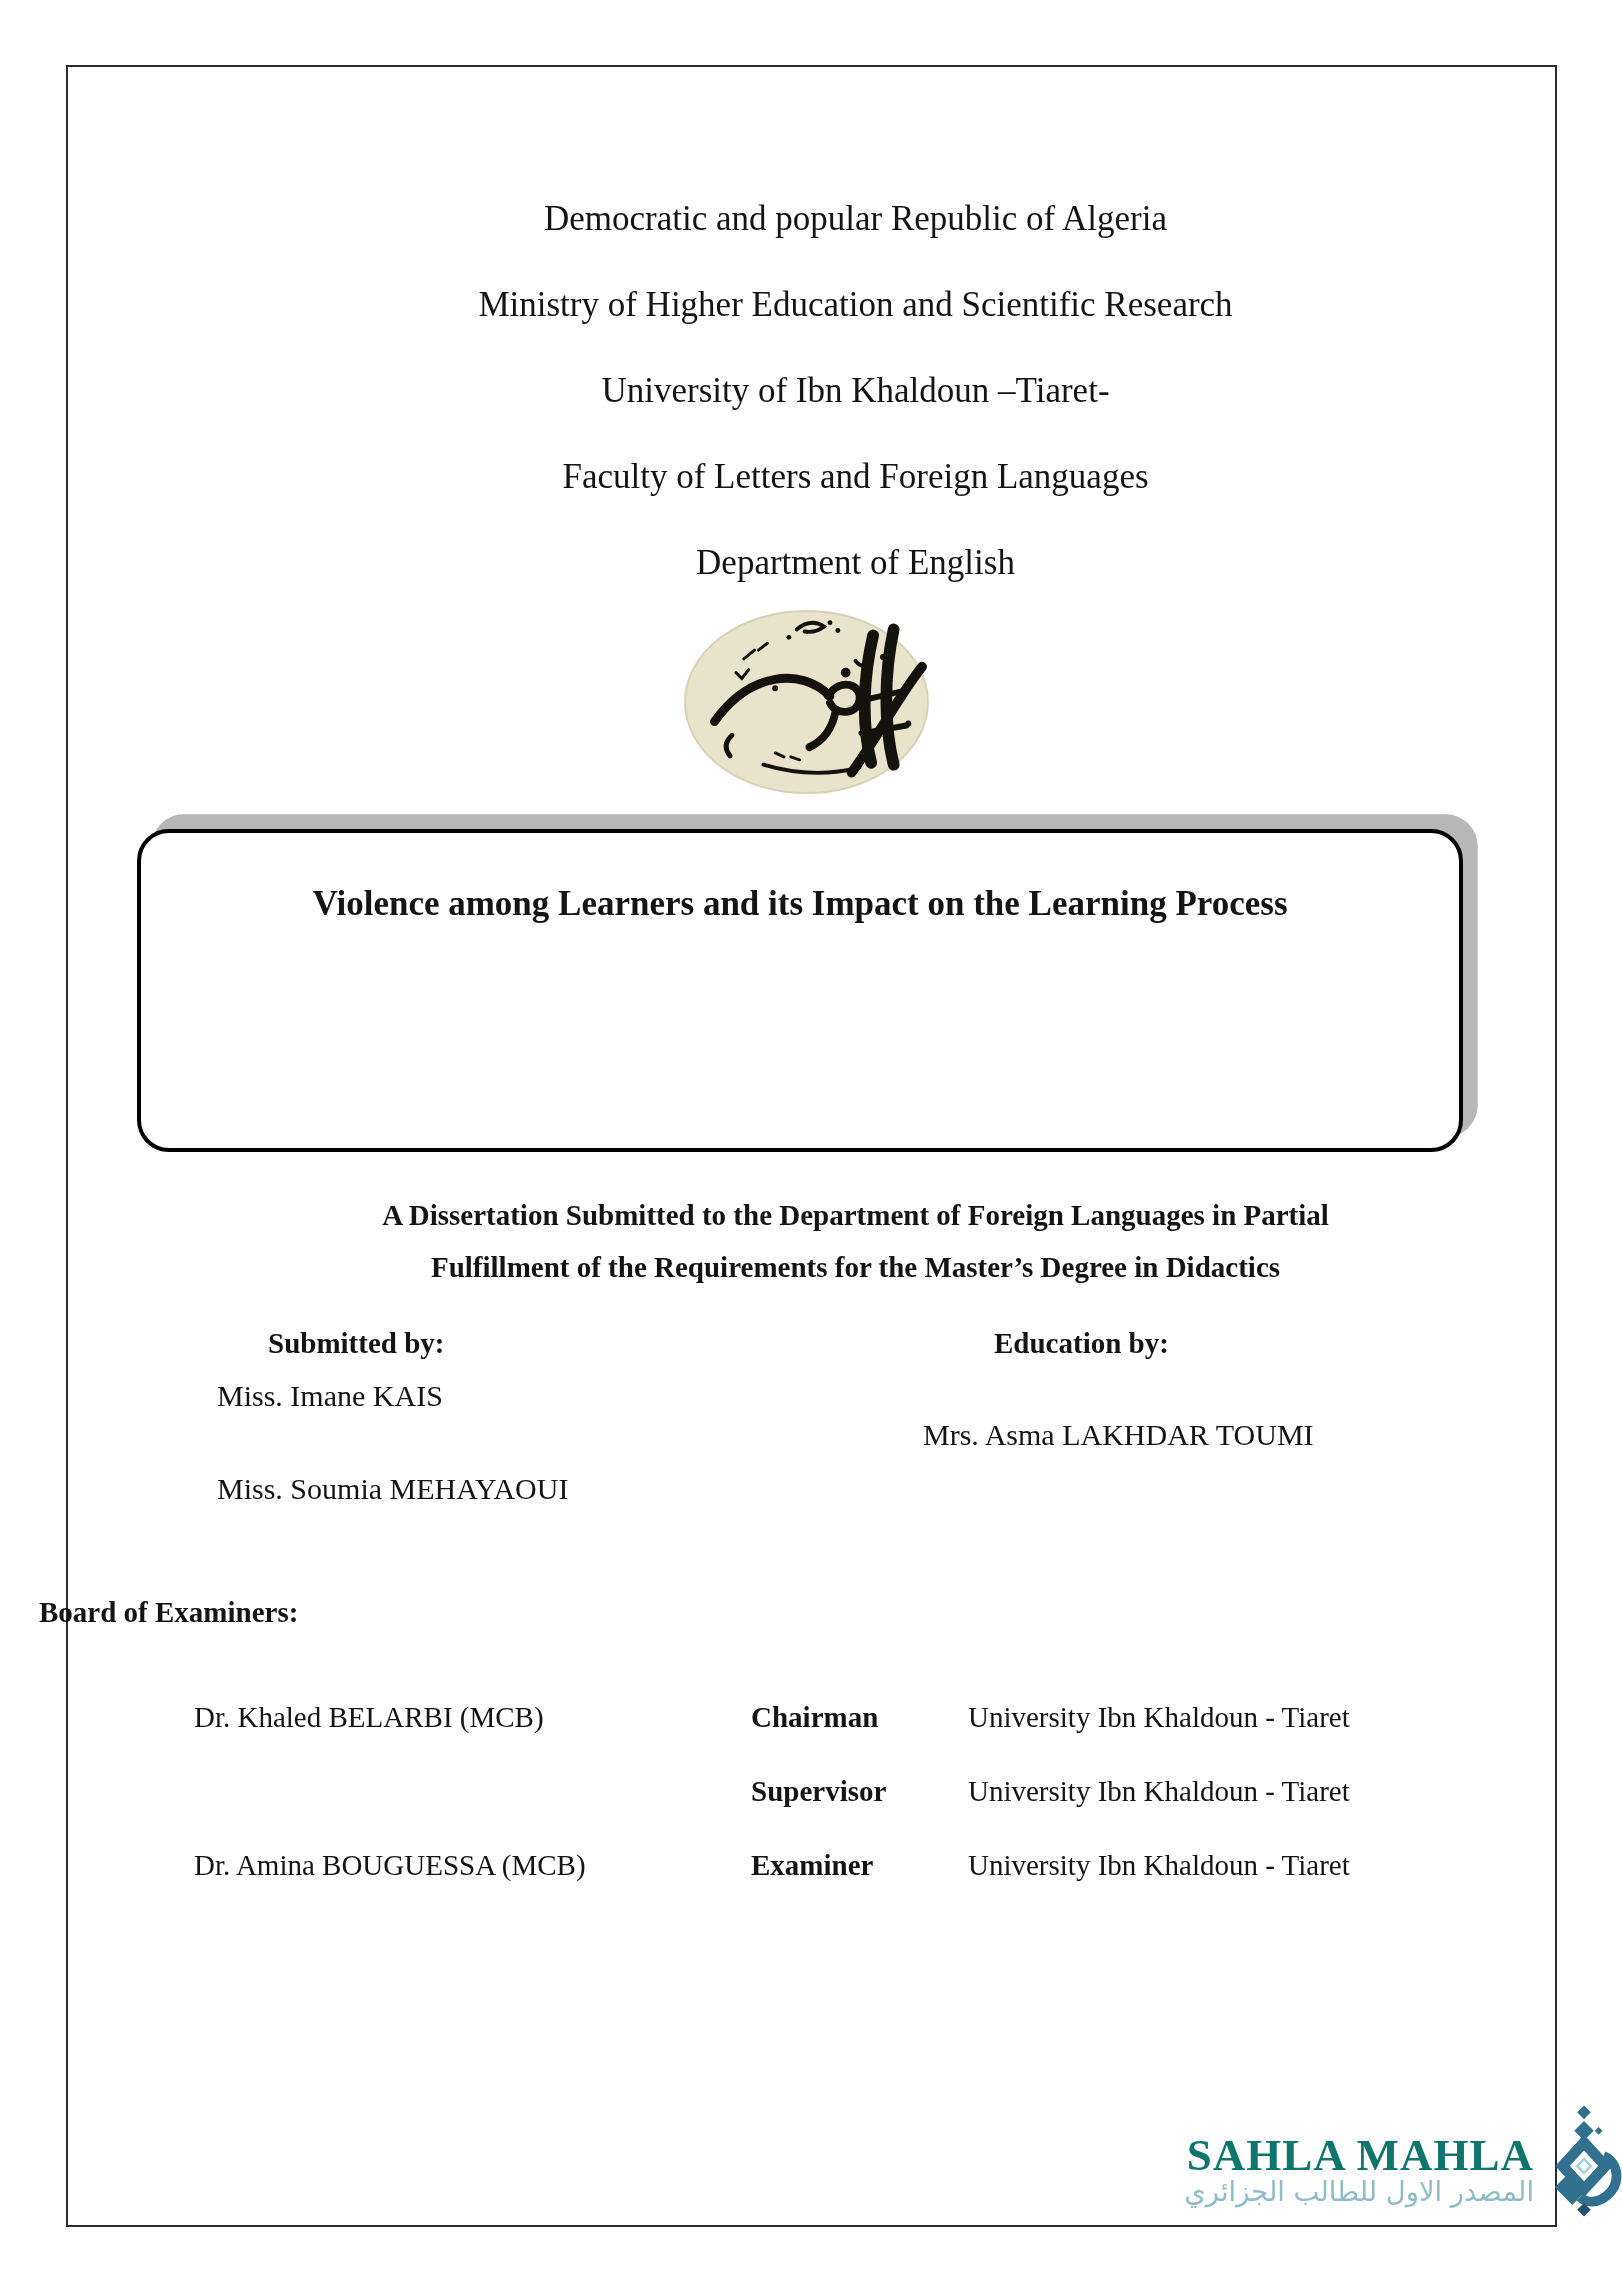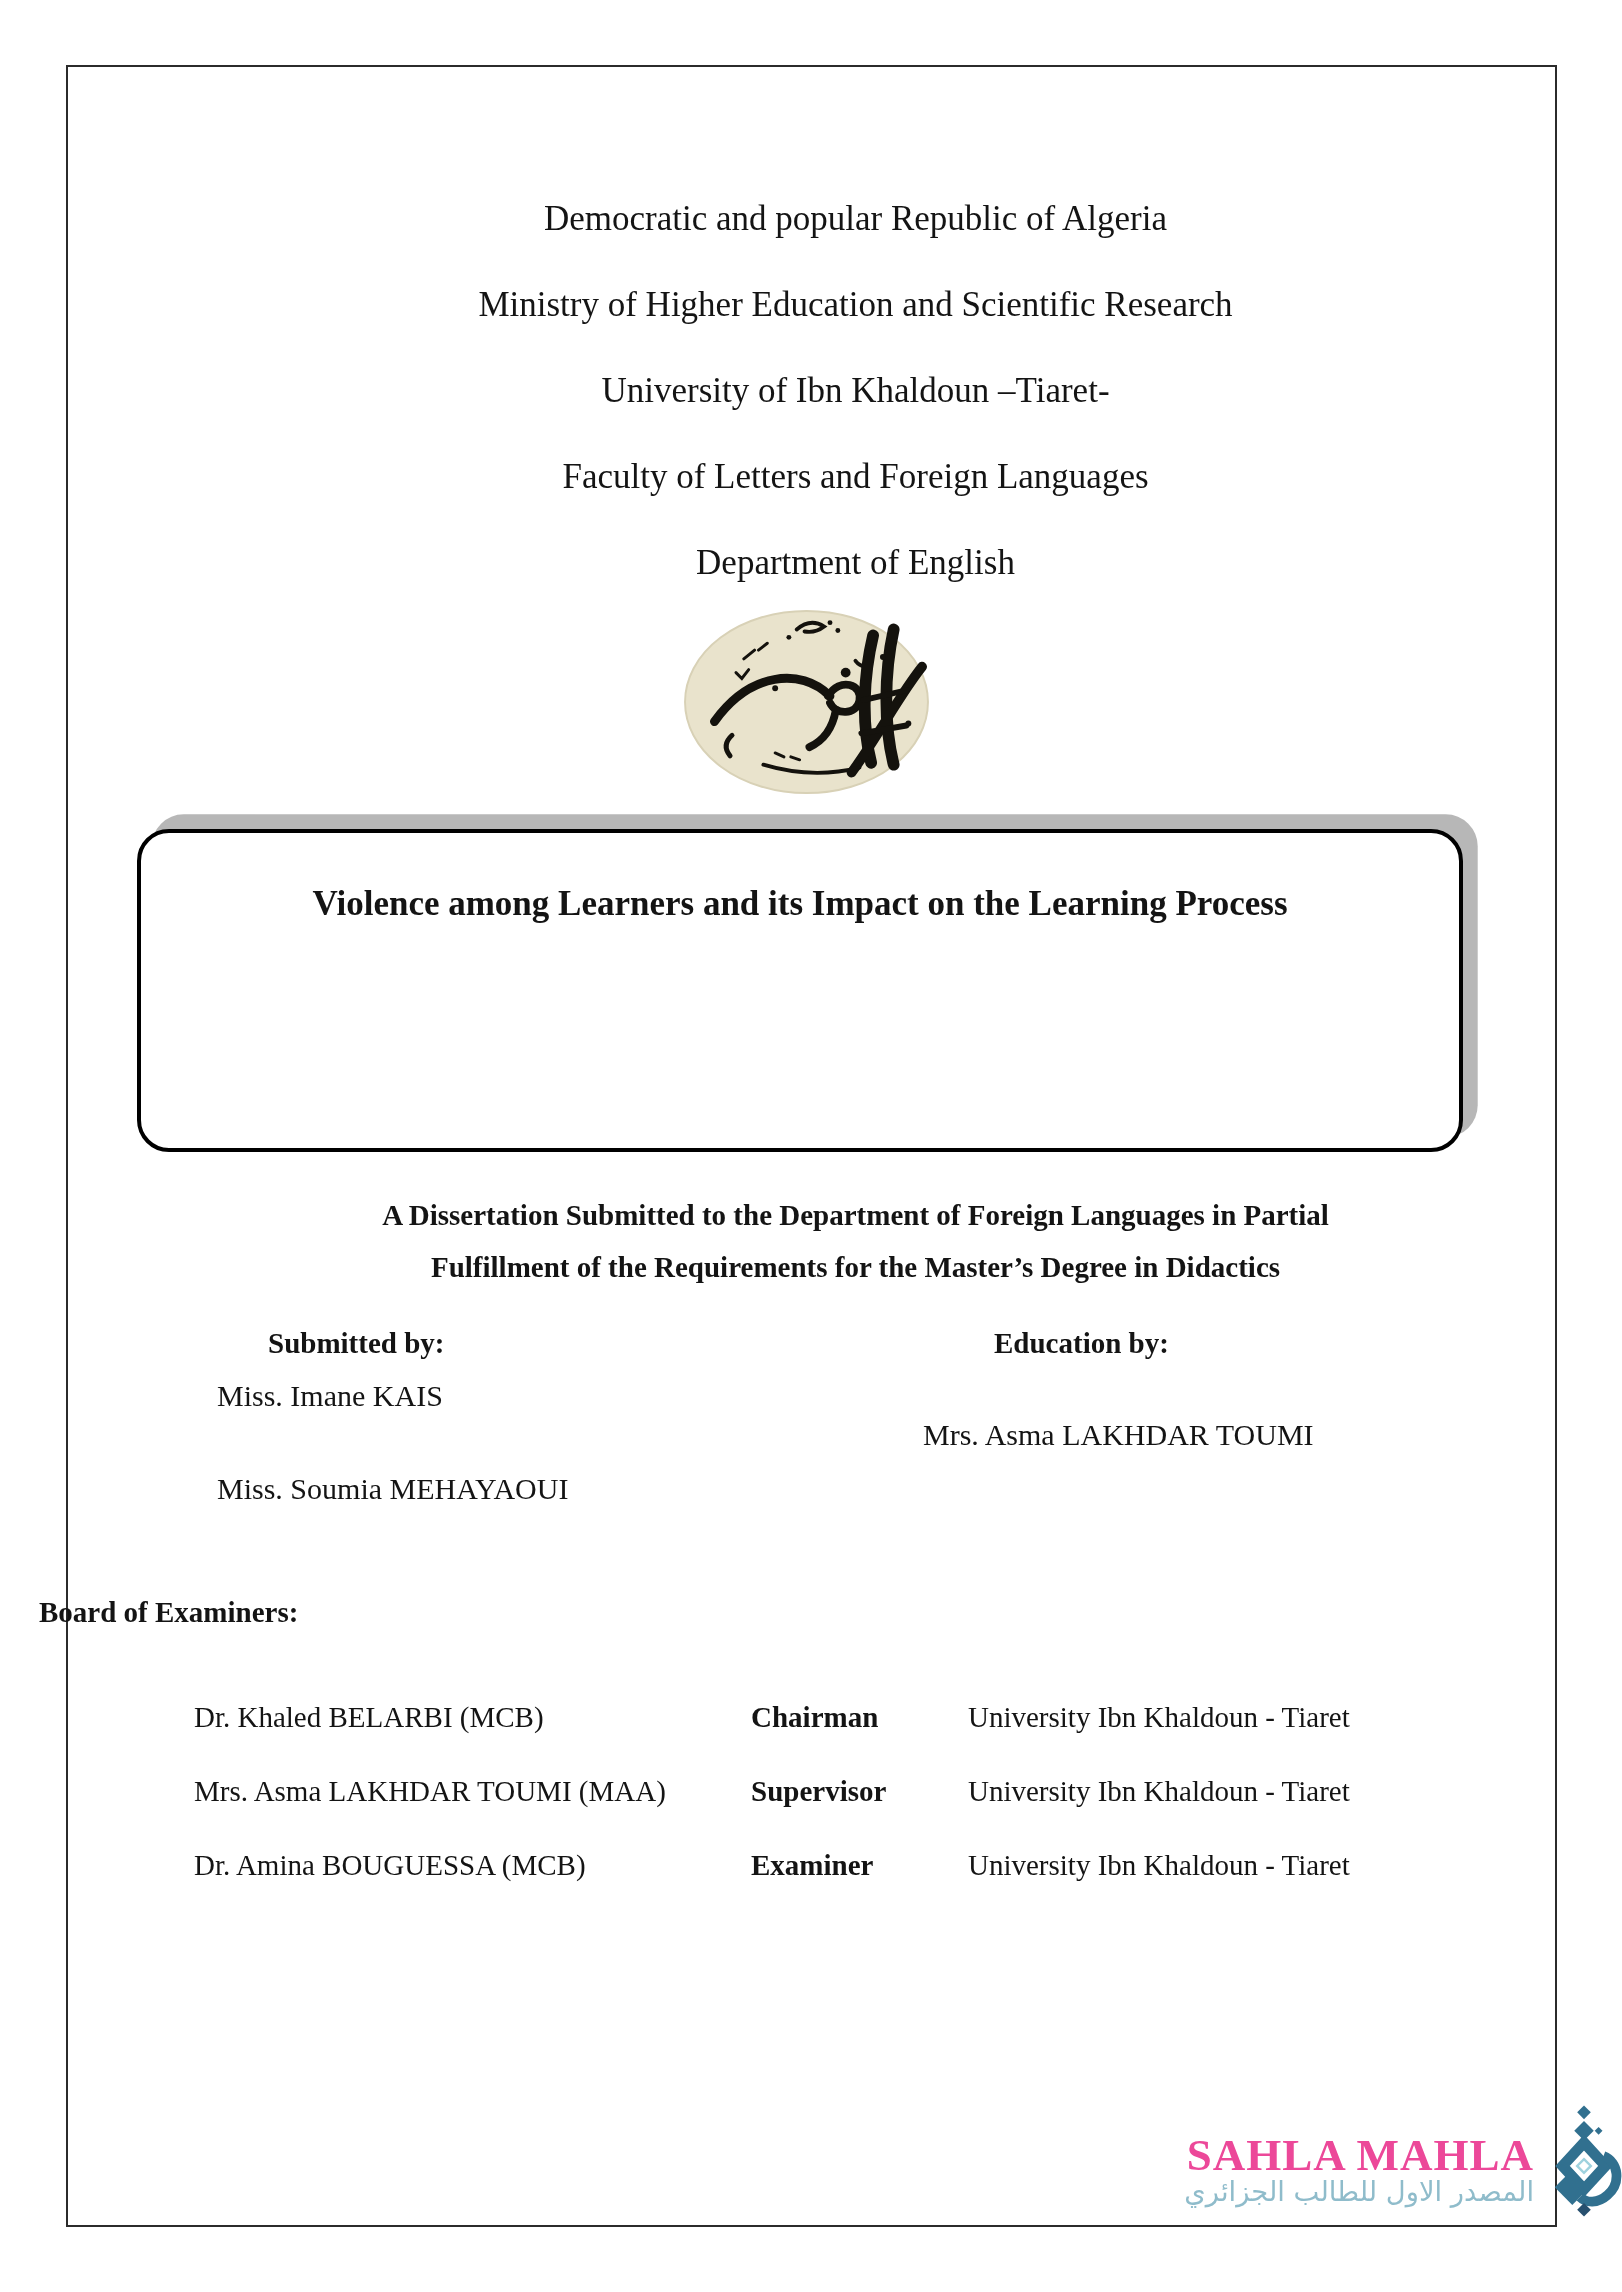--- a/index.html
+++ b/index.html
@@ -49,21 +49,21 @@
   .brow span { position:absolute; top:0; font-size:29px; white-space:nowrap; }
   .brow .bname  { left:0; }
   .brow .brole  { left:557px; font-weight:bold; }
   .brow .baffil { left:774px; }
   
   .year { position:absolute; left:0; top:2004px; width:1607px; text-align:center; font-weight:bold; font-size:30px; }
   
   .brand {
     position:absolute; left:1127px; top:2129px; width:407px; text-align:right;
     font-weight:bold; font-size:45px; letter-spacing:1px; white-space:nowrap;
-    color:#ec4899;
+    color:#0f766e;
   }
   .tagline {
     position:absolute; left:1127px; top:2176px; width:407px; text-align:right;
     font-size:27.4px; color:#8fbccb; direction:rtl;
     font-family:"DejaVu Sans", sans-serif; white-space:nowrap;
   }
   .mark { position:absolute; left:1545px; top:2105px; width:77px; height:116px; }
 </style>
 </head>
 <body>
@@ -125,21 +125,20 @@
 
   <div class="board-title">Board of Examiners:</div>
 
   <div class="board">
     <div class="brow">
       <span class="bname">Dr. Khaled BELARBI (MCB)</span>
       <span class="brole">Chairman</span>
       <span class="baffil">University Ibn Khaldoun - Tiaret</span>
     </div>
     <div class="brow">
-      <span class="bname">Mrs. Asma LAKHDAR TOUMI (MAA)</span>
       <span class="brole">Supervisor</span>
       <span class="baffil">University Ibn Khaldoun - Tiaret</span>
     </div>
     <div class="brow">
       <span class="bname">Dr. Amina BOUGUESSA (MCB)</span>
       <span class="brole">Examiner</span>
       <span class="baffil">University Ibn Khaldoun - Tiaret</span>
     </div>
   </div>
 

